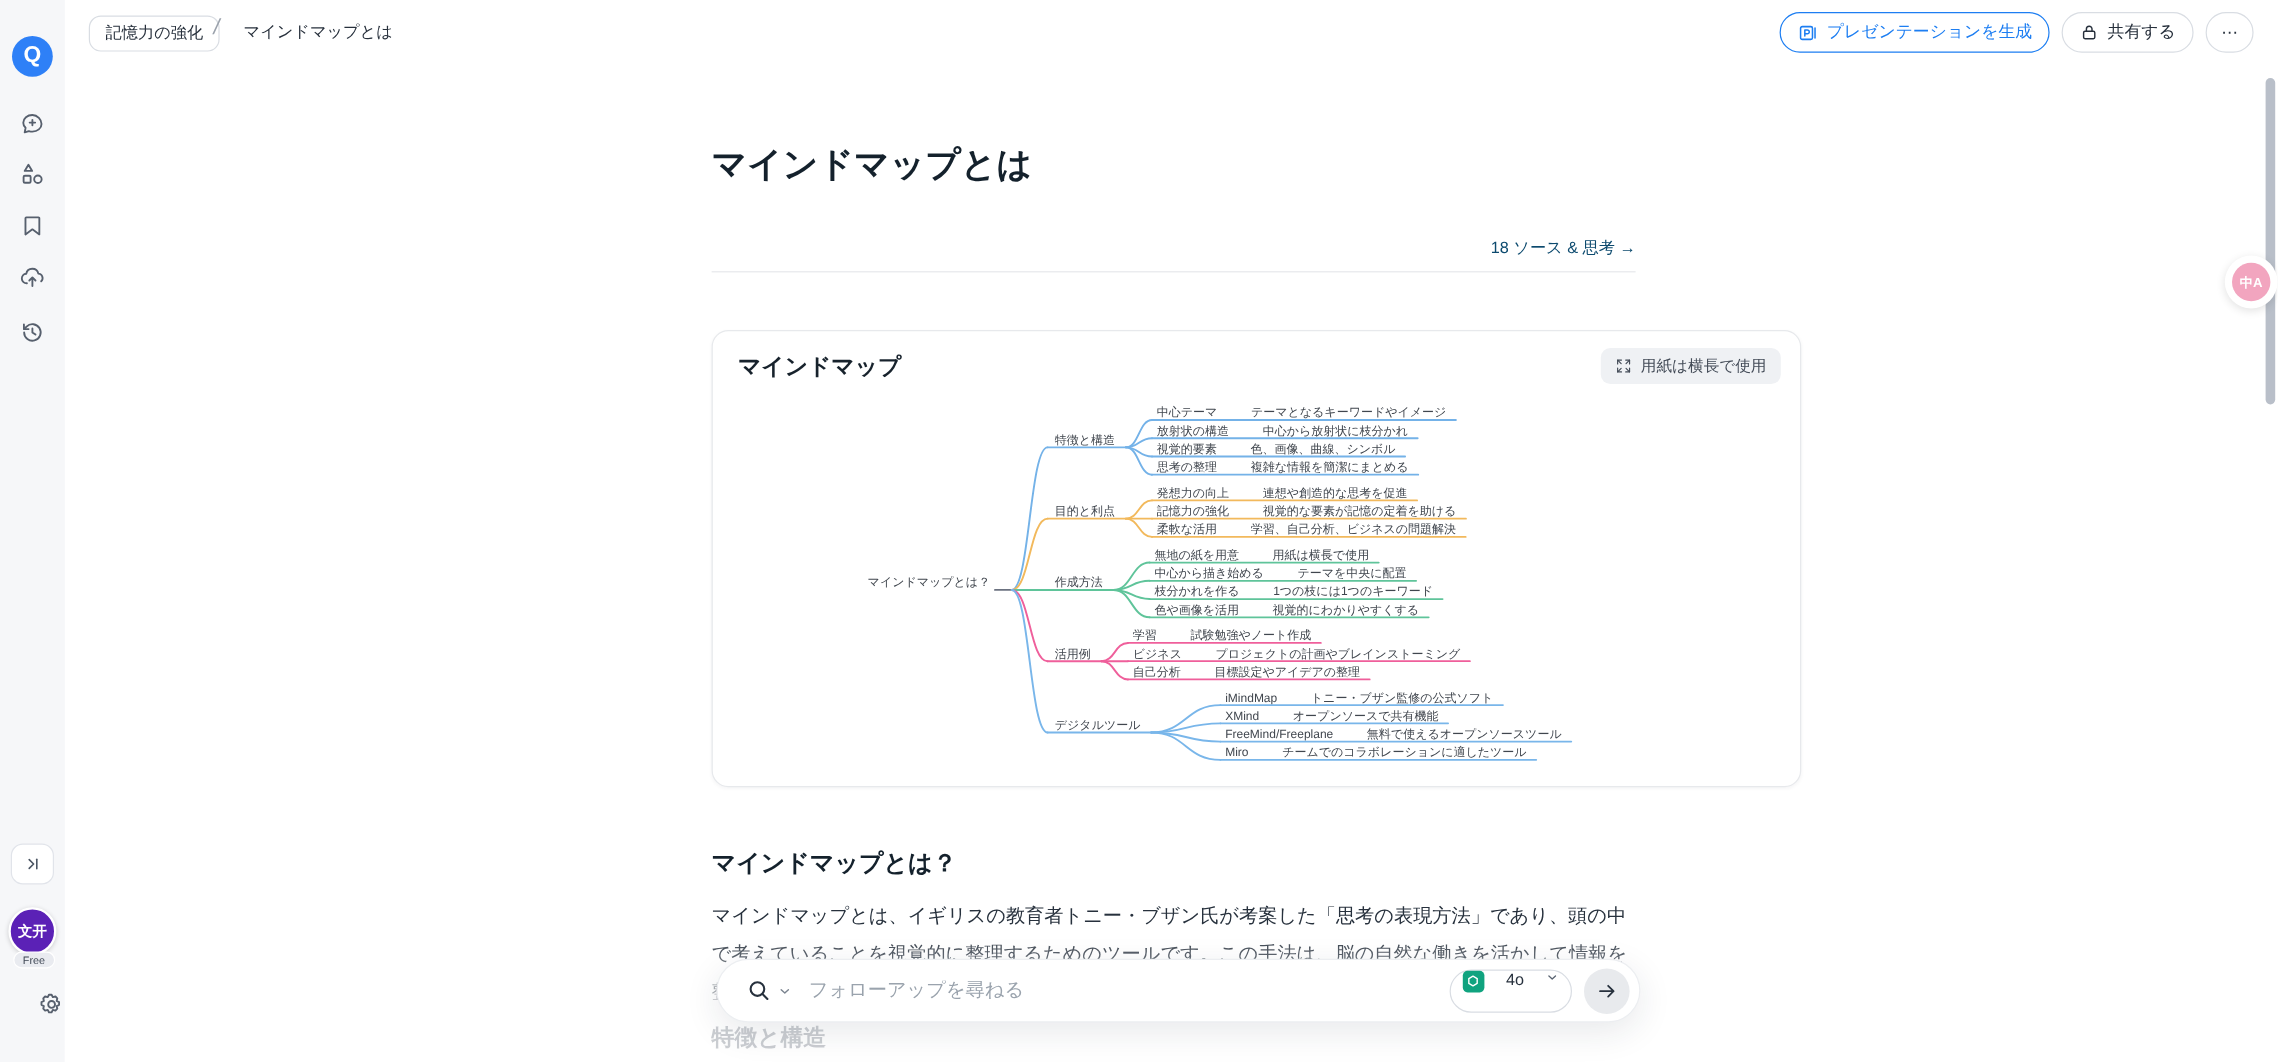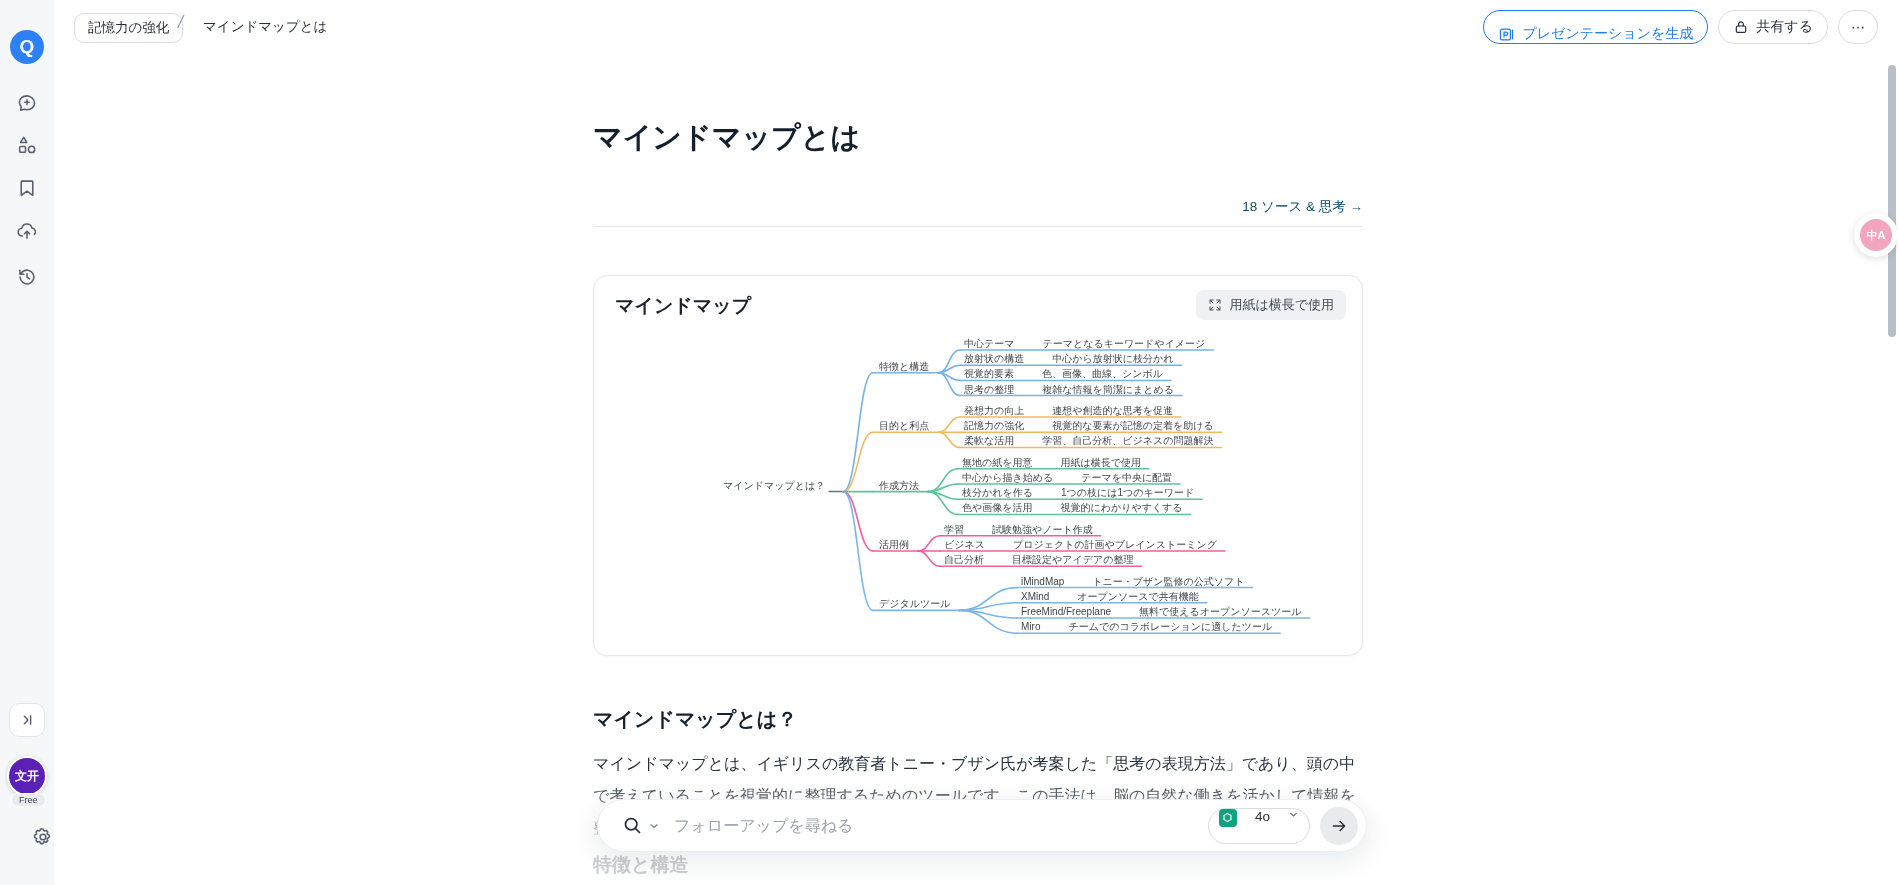--- a/index.html
+++ b/index.html
@@ -25,37 +25,37 @@
 
   
   .breadcrumb-pill { position:absolute; left:74px; top:13px; height:30px; padding:0 13px; background:#fff;
           border:1px solid #d9dde3; border-radius:10px; display:flex; align-items:center;
           font-size:13.5px; color:#27303c; }
   .crumb-sep { position:absolute; left:178px; top:12px; font-size:18px; color:#9aa1ab; font-style:italic; }
   .crumb-current { position:absolute; left:203px; top:18px; font-size:13.5px; color:#27303c; }
   .top-actions { position:absolute; right:20px; top:10px; display:flex; gap:10px; align-items:center; }
   .btn { display:flex; align-items:center; gap:7px; height:34px; padding:0 14px; border-radius:17px;
           background:#fff; font-size:14px; cursor:pointer; }
-  .btn-primary { border:1.5px solid #1d7ef2; color:#1d7ef2;align-items:flex-end; }
+  .btn-primary { border:1.5px solid #1d7ef2; color:#1d7ef2; }
   .btn-ghost { border:1px solid #d9dde3; color:#27303c; }
   .btn-more { width:40px; justify-content:center; padding:0; }
 
   
   .h1 { position:absolute; left:593px; top:118px; font-size:29px; font-weight:bold; color:#14212c; }
   .tabbar { position:absolute; left:593px; top:188px; width:770px; height:39px; border-bottom:1px solid #e6e8eb; }
   .tabs { position:absolute; left:0; top:0; display:flex; gap:26px; height:100%; }
   .tab { display:flex; align-items:center; gap:6px; font-size:14.5px; color:#5a6472; position:relative; cursor:pointer; }
   .tab svg { stroke:#5a6472; fill:none; stroke-width:1.7; stroke-linecap:round; stroke-linejoin:round; }
   .tab.active { color:#17222c; font-weight:bold; }
   .tab.active svg { stroke:#17222c; }
   .tab.active::after { content:""; position:absolute; left:-2px; right:-2px; bottom:0; height:3px;
           background:#17222c; border-radius:2px; }
   .sources { position:absolute; right:0; top:10px; font-size:13.5px; color:#0c4a6e; cursor:pointer; }
 
-  .card { position:absolute; left:593px; top:275px; width:770px; height:381px; background:#fff;
+  .card { position:absolute; left:593px; top:275px; width:908px; height:381px; background:#fff;
           border:1px solid #e7e9ec; border-radius:14px; box-shadow:0 1px 3px rgba(20,30,50,.04); }
   .card-title { position:absolute; left:21px; top:17px; font-size:19px; font-weight:bold; color:#17222c; }
   .preview-btn { position:absolute; right:16px; top:14px; height:30px; padding:0 12px; background:#eff1f4;
           border:none; border-radius:8px; display:flex; align-items:center; gap:7px; font-size:13px; color:#434b57; cursor:pointer; }
   .preview-btn svg { stroke:#434b57; fill:none; stroke-width:1.7; stroke-linecap:round; stroke-linejoin:round; }
   #mindmap-svg { position:absolute; left:18px; top:52px; }
   #mindmap-svg text { font-family:"Liberation Sans","DejaVu Sans",sans-serif; font-size:10px; fill:#40464e; }
 
   .h2 { position:absolute; left:593px; top:706px; font-size:20px; font-weight:bold; color:#14212c; }
   .para { position:absolute; left:593px; top:748px; width:770px; font-size:16px; line-height:32px; color:#27313d; }
@@ -63,21 +63,21 @@
   .fadewrap { position:absolute; left:54px; top:775px; width:1844px; height:110px;
           background:linear-gradient(to bottom, rgba(255,255,255,0), rgba(255,255,255,.95) 72%, #fff); }
 
   
   .followup { position:absolute; left:597px; top:799px; width:770px; height:53px; background:#fff;
           border:1px solid #eceef1; border-radius:27px; box-shadow:0 8px 28px rgba(25,35,55,.10);
           display:flex; align-items:center; }
   .followup .mag { margin-left:24px; }
   .followup .chev { margin-left:5px; }
   .fu-input { border:none; outline:none; flex:1; margin-left:14px; font-size:16px; color:#27313d;
-          font-family:Liberation Serif, serif; background:transparent; }
+          font-family:Liberation Mono, monospace; background:transparent; }
   .fu-input::placeholder { color:#9aa3ad; }
   .model-pill { display:flex; gap:18px; height:36px; padding:0 10px; border:1px solid #d9dde3;
           border-radius:18px; margin-right:10px; cursor:pointer; }
   .model-icon { width:18px; height:18px; border-radius:4px; background:#10a37f; display:flex;
           align-items:center; justify-content:center; }
   .model-label { font-size:13.5px; color:#27313d; }
   .send-btn { width:38px; height:38px; border-radius:50%; background:#e8eaed; border:none; margin-right:8px;
           display:flex; align-items:center; justify-content:center; cursor:pointer; }
 
   

